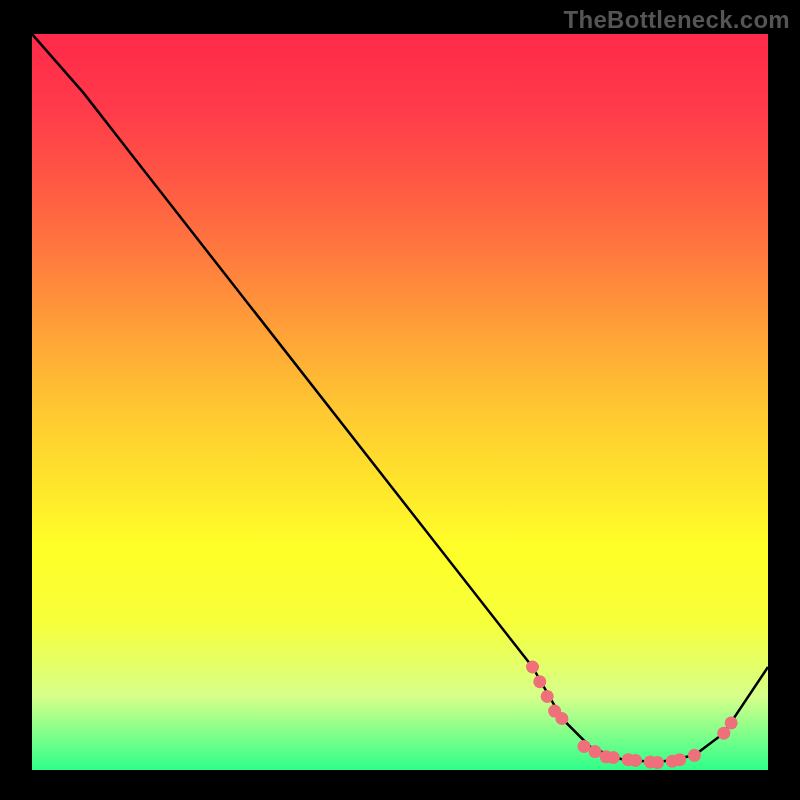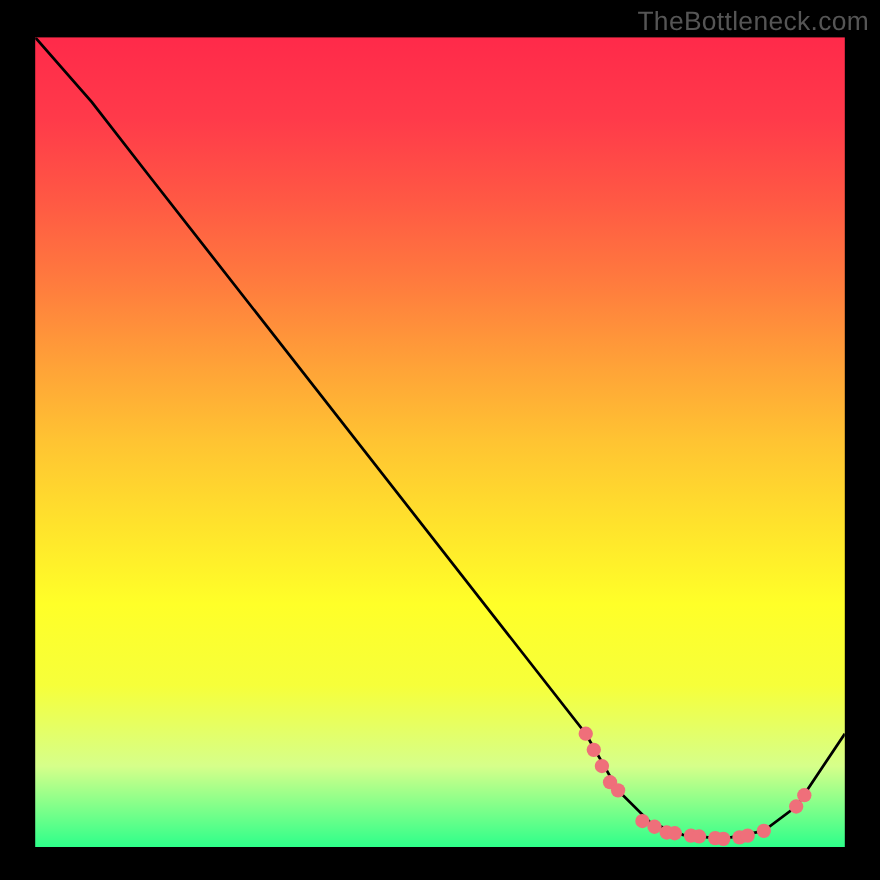--- a/index.html
+++ b/index.html
@@ -10,21 +10,21 @@
     position: relative;
     overflow: hidden;
     font-family: Arial, sans-serif;
   }
   .watermark {
     position: absolute;
     top: 6px;
     right: 10px;
     color: #555;
     font-size: 24px;
-    font-weight: 400;
+    font-weight: 700;
     z-index: 10;
     letter-spacing: 0.3px;
   }
   .plot-area {
     position: absolute;
     left: 32px;
     top: 34px;
     width: 736px;
     height: 736px;
     background: linear-gradient(to bottom,

